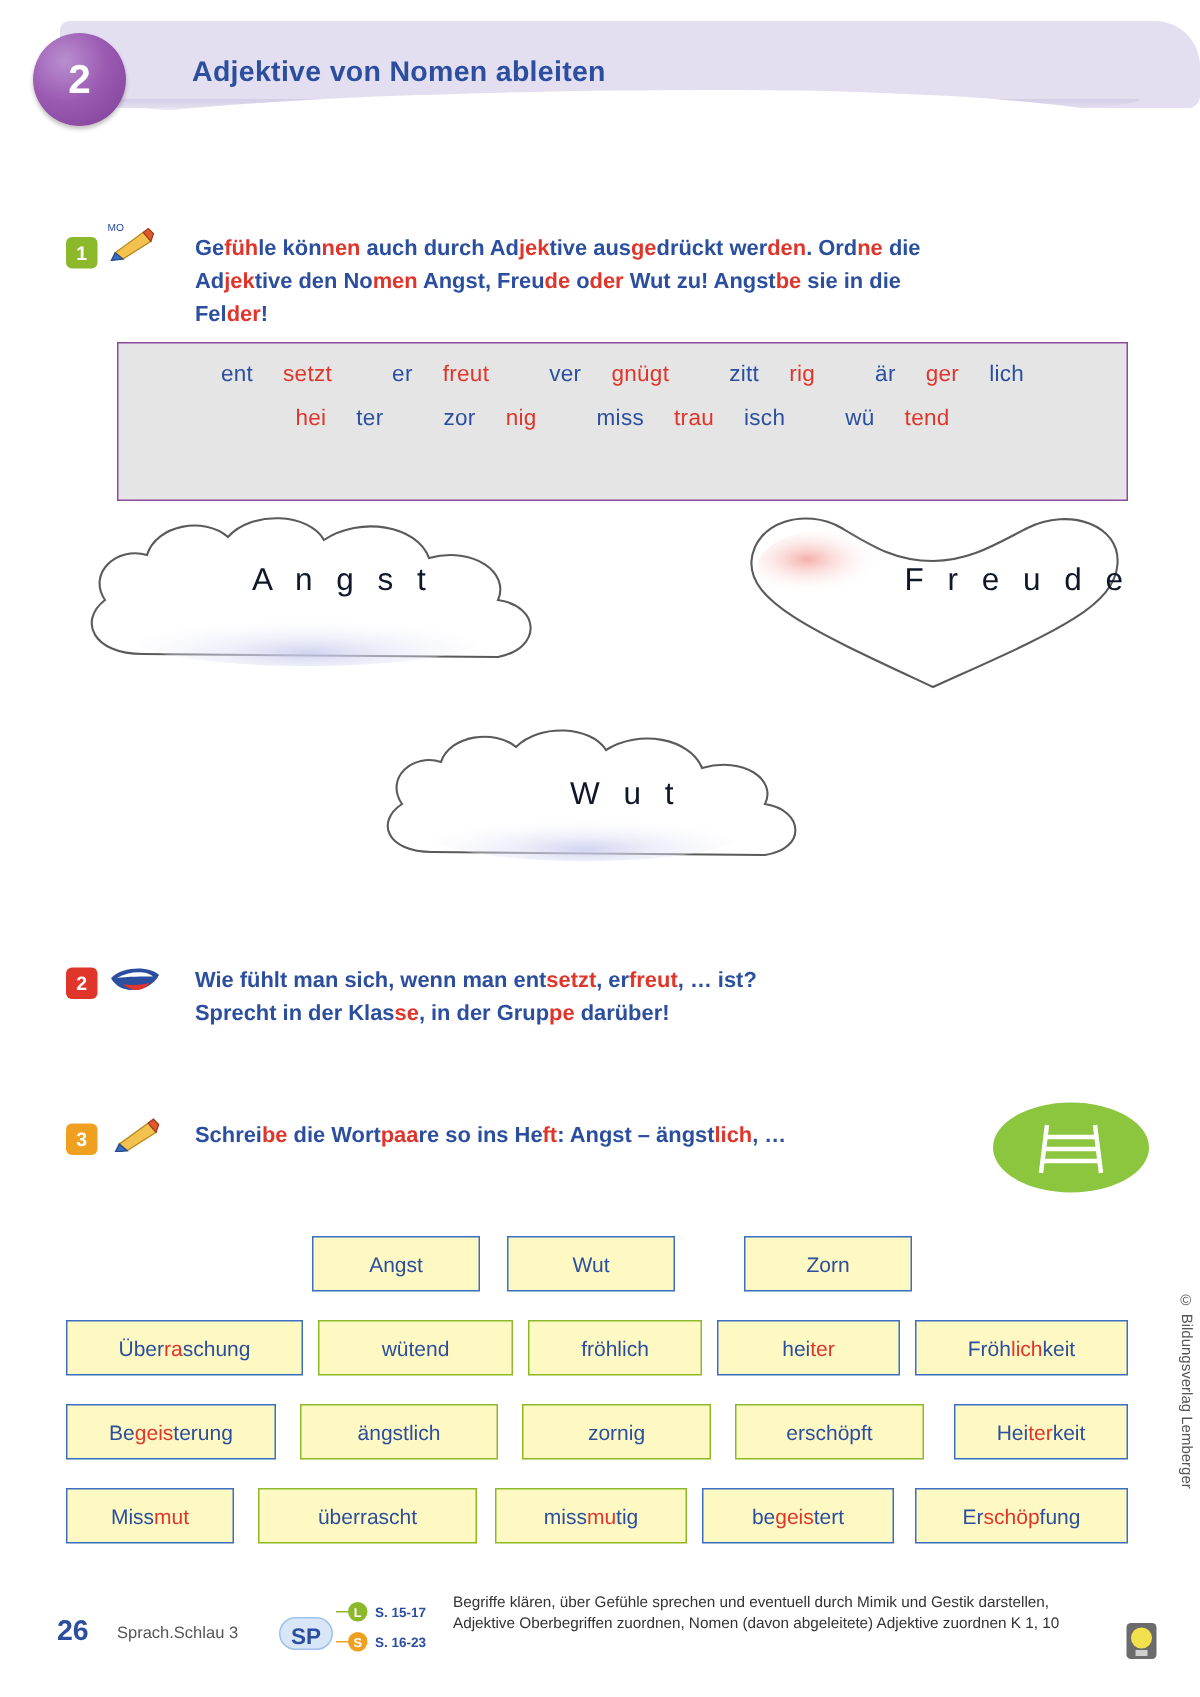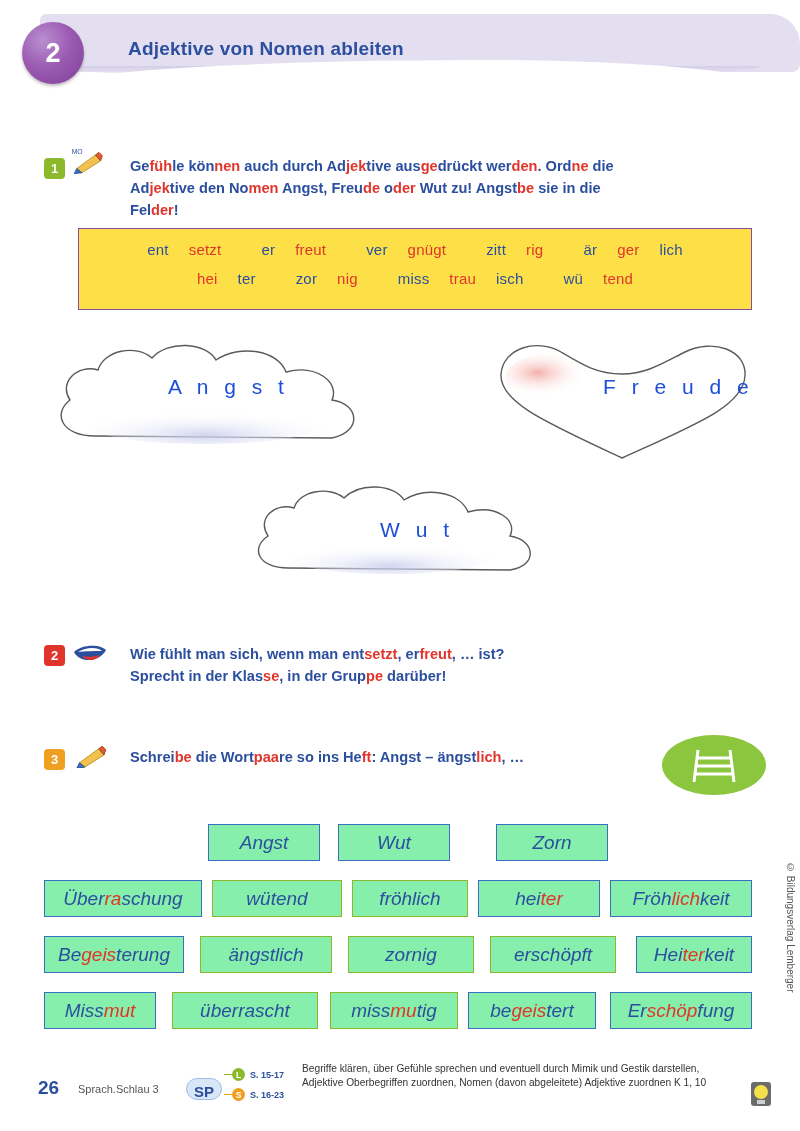--- a/index.html
+++ b/index.html
@@ -89,59 +89,58 @@
   
   .pencil {
     position: absolute;
     width: 34px; height: 28px;
   }
 
   
   .word-box {
     position: absolute;
     left: 78px; top: 228px;
-    width: 674px; height: 82px;
+    width: 674px; height: 106px;
     border: 1.5px solid #8e4b9e;
-    background: #fde047;
+    background: #e5e5e5;
   }
   .word-line {
     text-align: center;
     font-size: 15px;
     color: #2b4f9e;
     margin-top: 12px;
     letter-spacing: .2px;
   }
   .word-line span { margin: 0 10px; }
 
   
   .cloud-area {
     position: absolute;
     left: 40px; top: 330px;
     width: 720px; height: 280px;
   }
   .cloud-label {
     position: absolute;
     font-size: 21px;
-    color: #1d4ed8;
+    color: #0f172a;
     letter-spacing: 5px;
     font-weight: normal;
   }
 
   
   .grid-cell {
     position: absolute;
     height: 37px;
     border: 1.4px solid #3b6fc4;
-    background: #86efac;
+    background: #fef9c3;
     display: flex;
     align-items: center;
     justify-content: center;
-    font-size: 19px;
-    color: #2b4f9e;
-    font-style: italic;
+    font-size: 14px;
+    color: #2b4f9e;
   }
   .grid-cell.green { border-color: #8cb92c; }
 
   
   .footer-page {
     position: absolute;
     left: 38px; top: 1077px;
     font-size: 19px;
     color: #2b4f9e;
     font-weight: bold;

